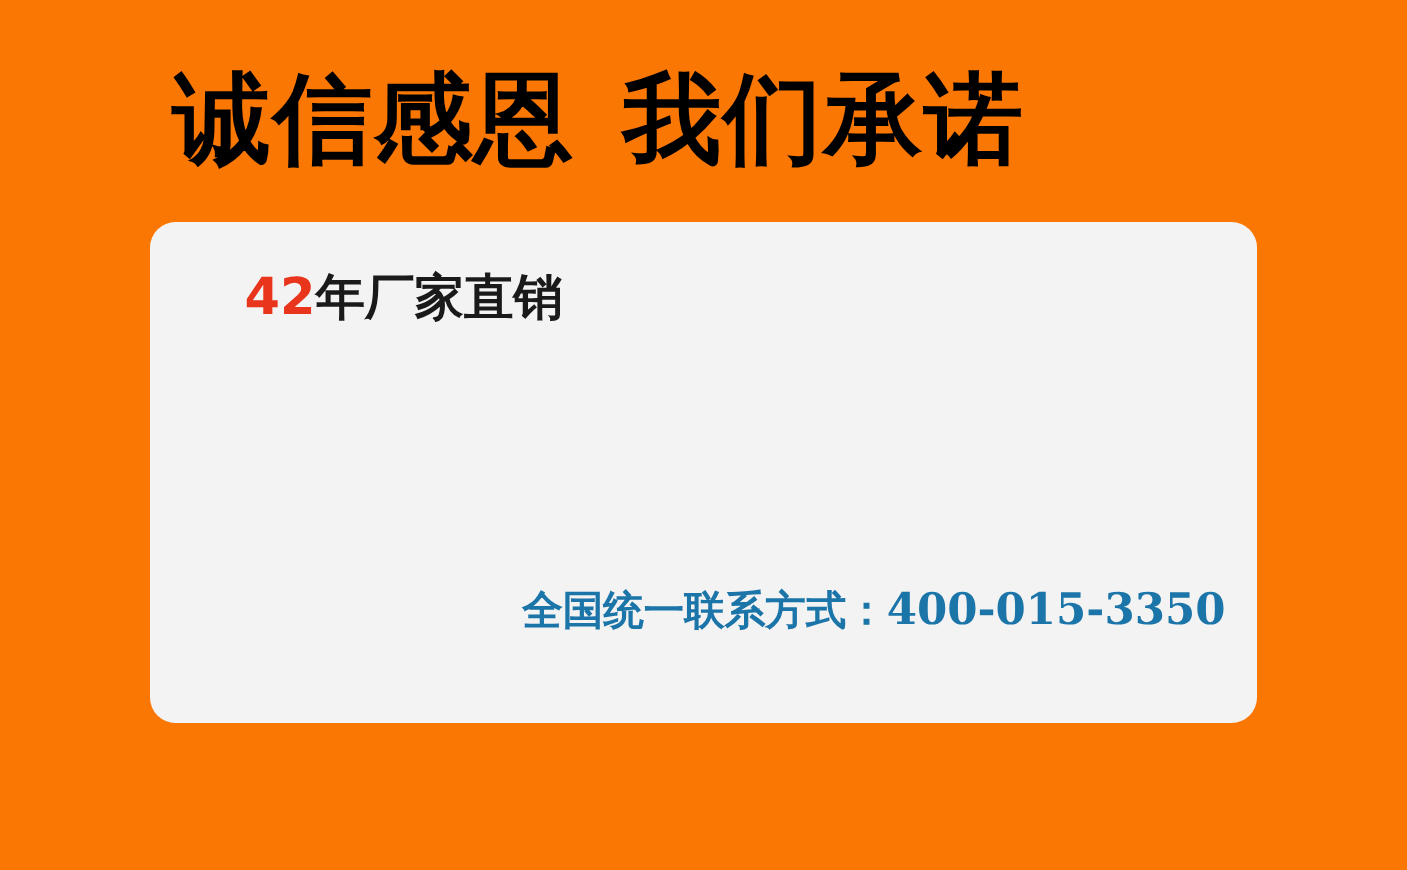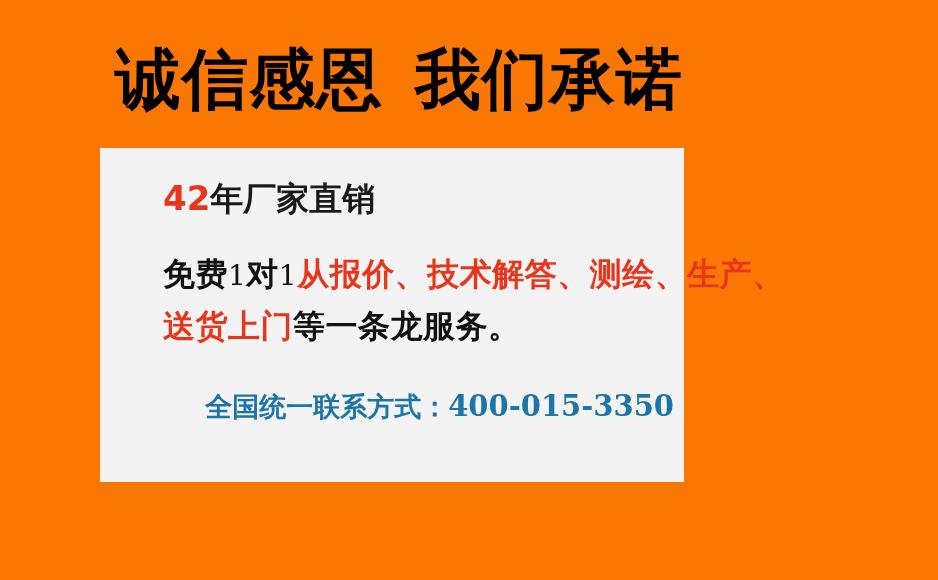--- a/index.html
+++ b/index.html
@@ -39,25 +39,26 @@
   #headline .gap {
     display: inline-block;
     width: 32px;
   }
 
   
   #panel {
     position: absolute;
     left: 100px;
     top: 148px;
-    width: 584px;
+    width: 738px;
     height: 334px;
     background: #F3F3F3;
     box-sizing: border-box;
     padding: 0;
+    border-radius: 17px;
   }
 
   
   .line-factory {
     position: absolute;
     left: 63px;
     top: 28px;
     font-size: 33px;
     font-weight: 700;
     line-height: 44px;
@@ -88,21 +89,21 @@
   }
   .body-copy .digit {
     font-family: "DejaVu Serif", "Liberation Serif", serif;
     font-weight: 400;
     font-size: 28px;
   }
 
   
   .contact-block {
     position: absolute;
-    right: 10px;
+    right: 21px;
     top: 238px;
     text-align: right;
     color: #1C75A9;
   }
   .contact-line {
     font-size: 27px;
     font-weight: 700;
     line-height: 40px;
     white-space: nowrap;
     color: #1C75A9;
@@ -122,23 +123,20 @@
   <div id="headline">
     <span>诚信感恩</span><span class="gap"></span><span>我们承诺</span>
   </div>
 
   <div id="panel">
 
     <div class="line-factory">
       <span class="num">42</span><span>年厂家直销</span>
     </div>
 
-    <div class="body-copy">
-      <span>免费</span><span class="digit">1</span><span>对</span><span class="digit">1</span><span class="red">从报价、技术解答、测绘、生产、送货上门</span><span>等一条龙服务。</span>
-    </div>
 
     <div class="contact-block">
       <div class="contact-line">
         <span>全国统一联系方式：</span><span class="number">400-015-3350</span>
       </div>
     </div>
 
   </div>
 </div>
 

